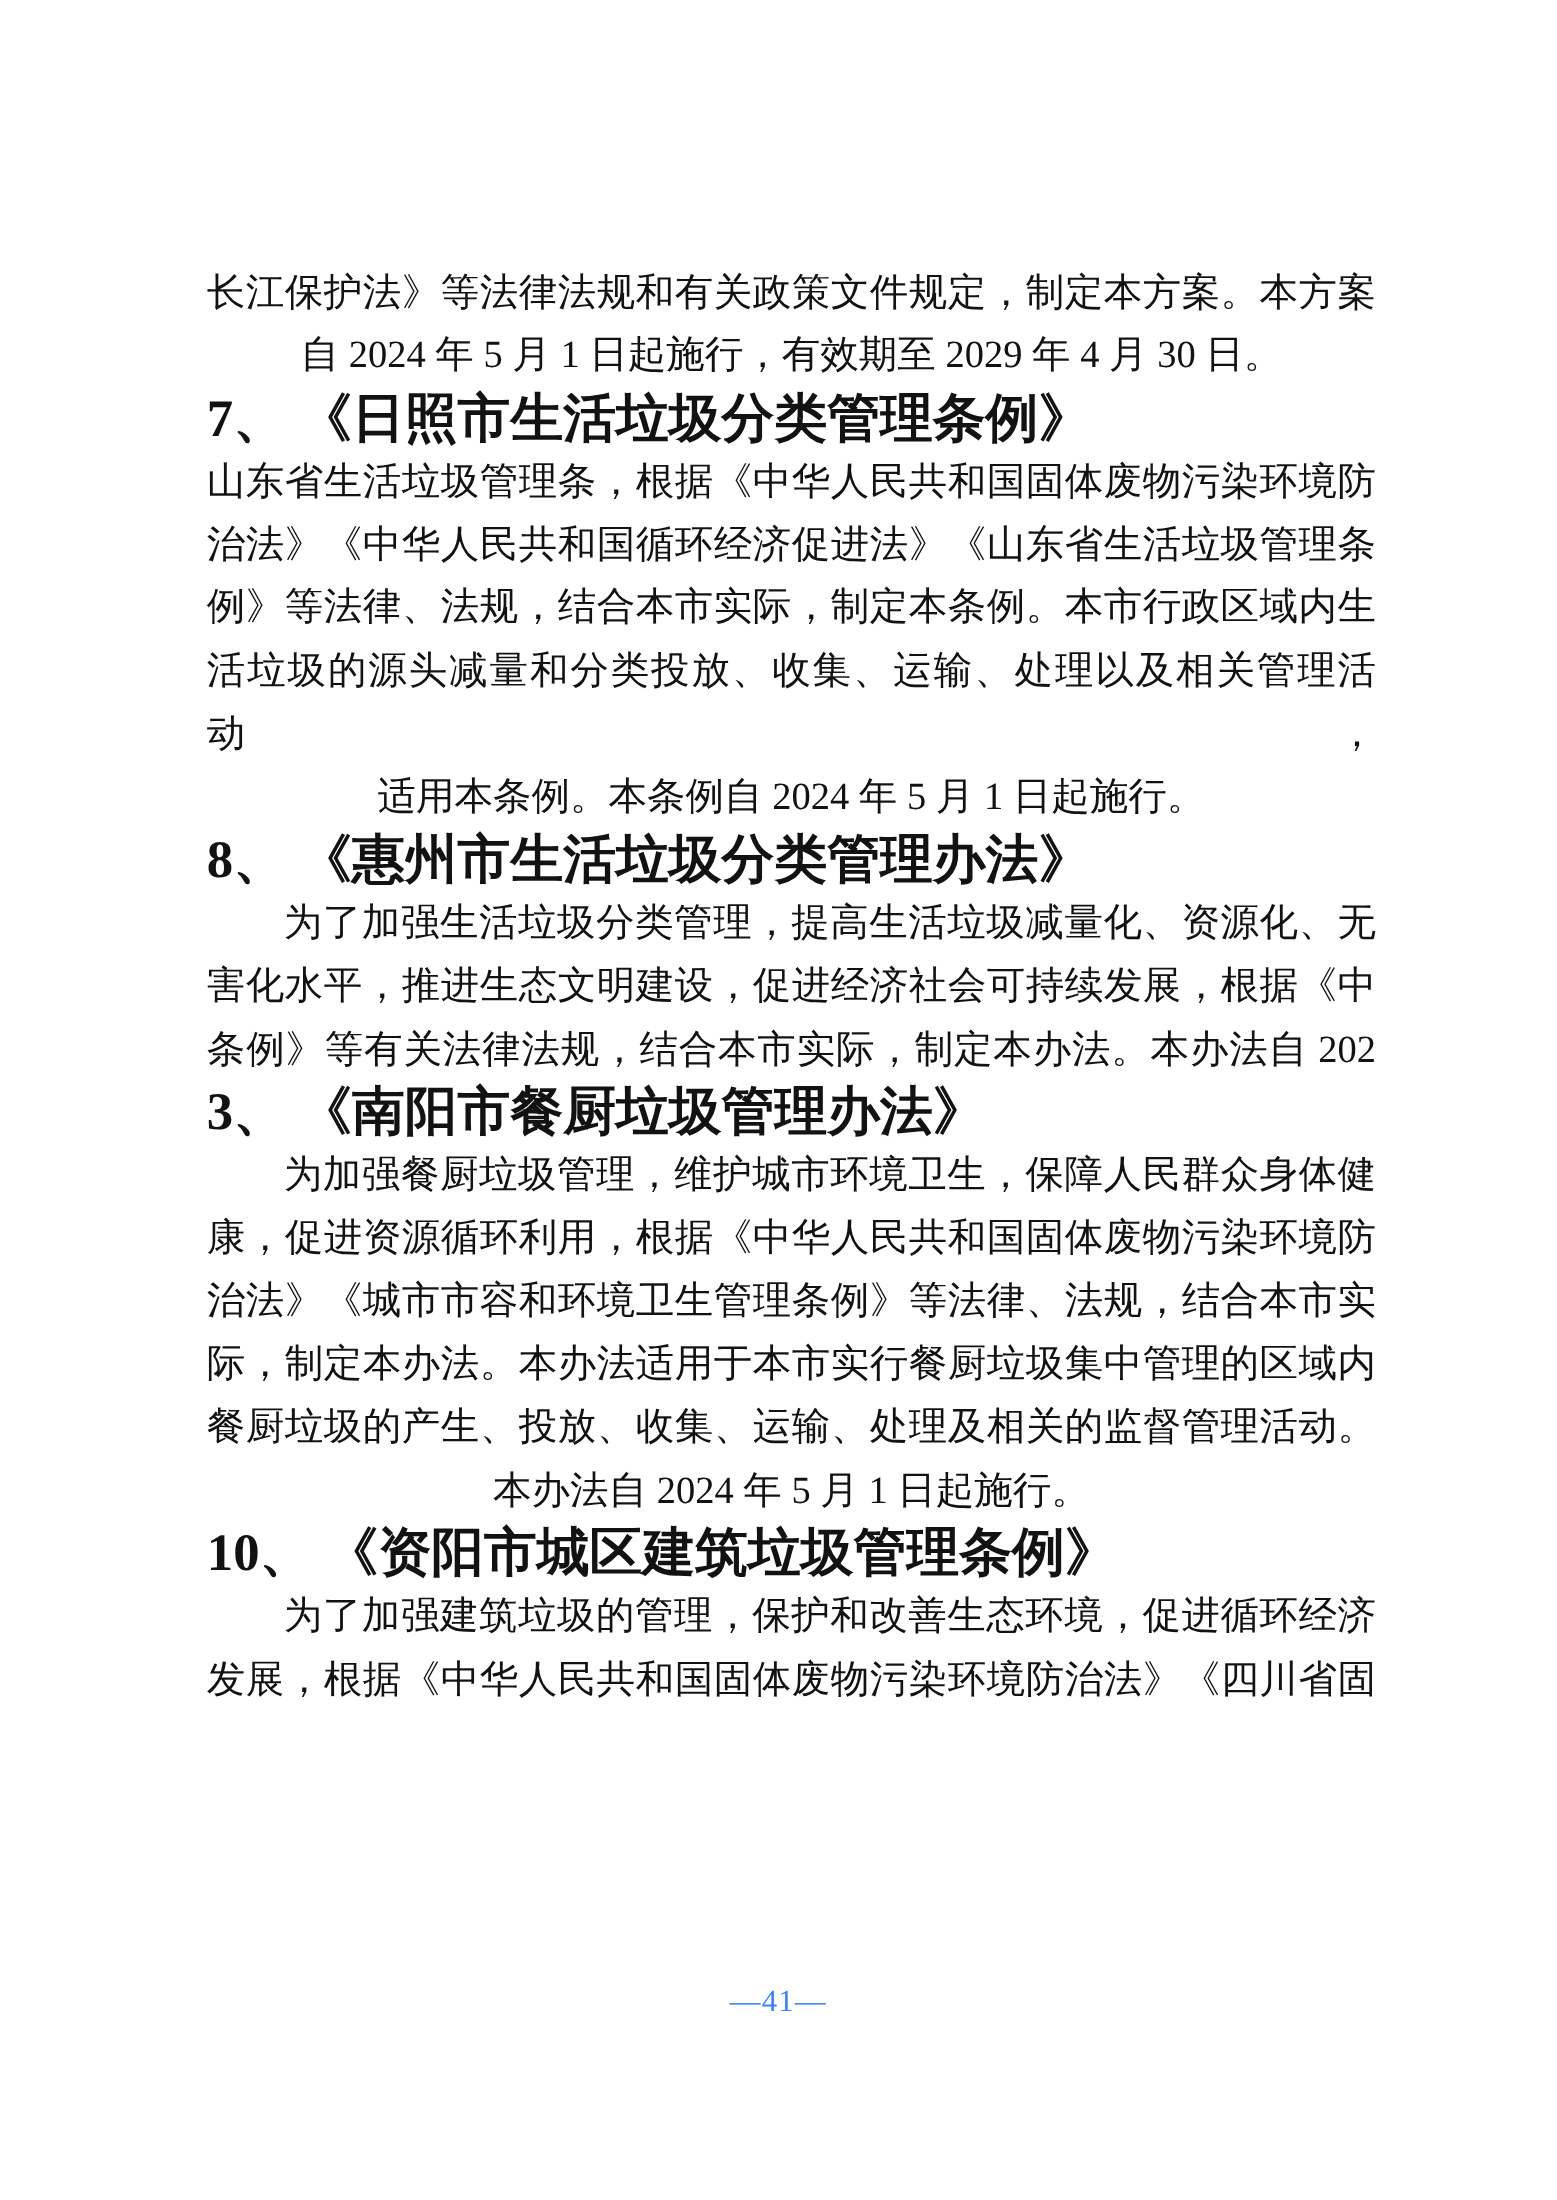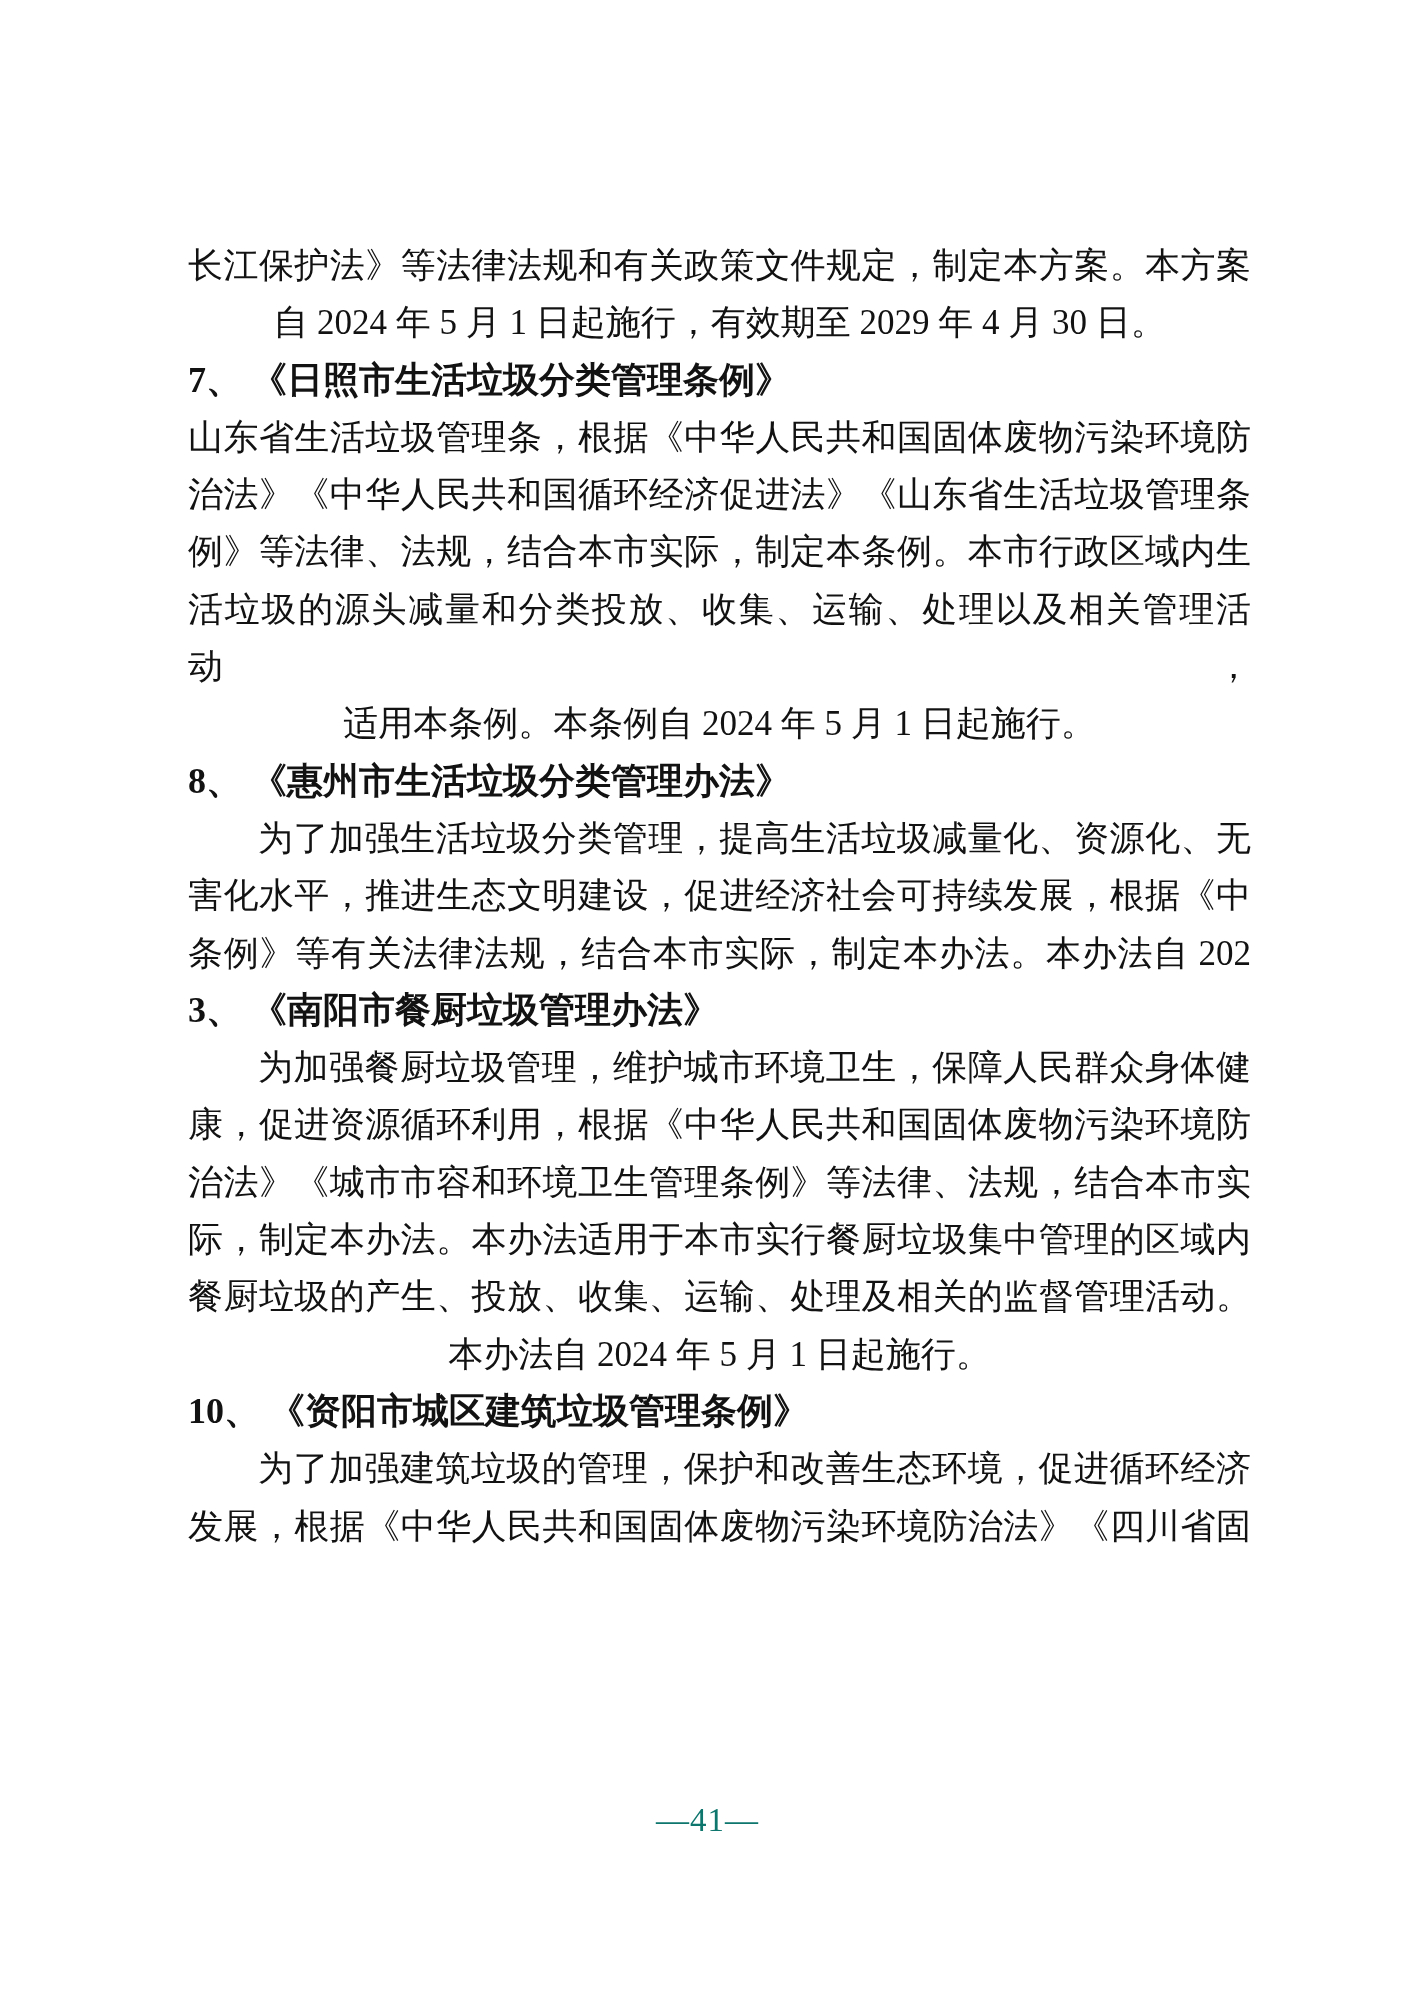--- a/index.html
+++ b/index.html
@@ -36,35 +36,35 @@
   }
   .j {
     text-align: justify;
     text-align-last: justify;
   }
   .ind {
     text-indent: 70px;
   }
   .head {
     font-weight: bold;
-    font-size: 36px;
+    font-size: 48px;
     text-align: right;
     text-align-last: left;
   }
   .page-footer {
     position: absolute;
     left: 0;
     right: 0;
     top: 1796px;
     text-align: center;
   }
   .page-number {
-    font-size: 33px;
+    font-size: 28px;
     line-height: 48px;
-    color: #0f766e;
+    color: #3b82f6;
     letter-spacing: 1px;
   }
 </style>
 </head>
 <body>
 
 <div class="page">
   <main class="text-block">
 
     <section>

